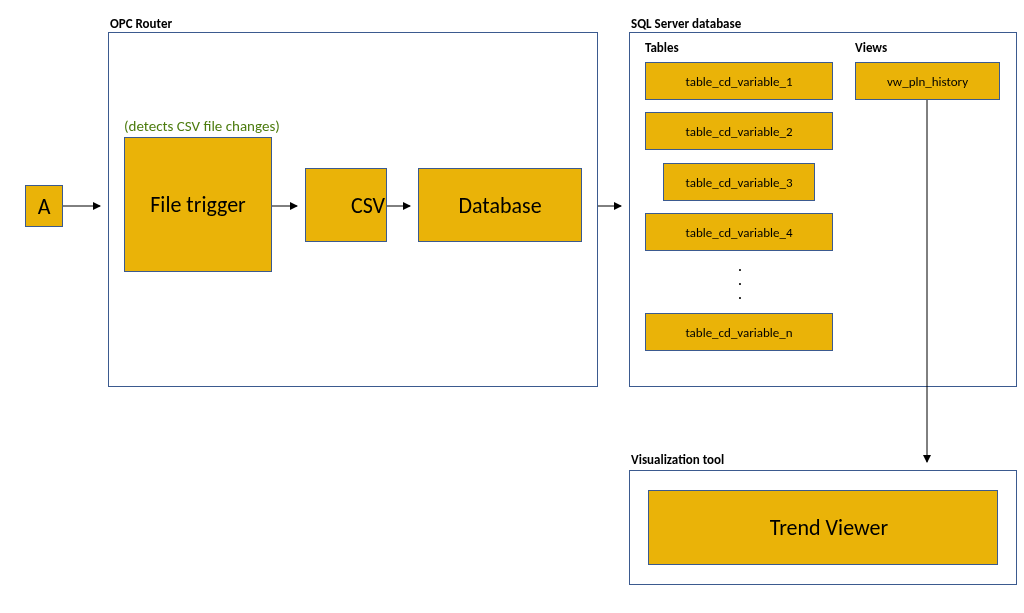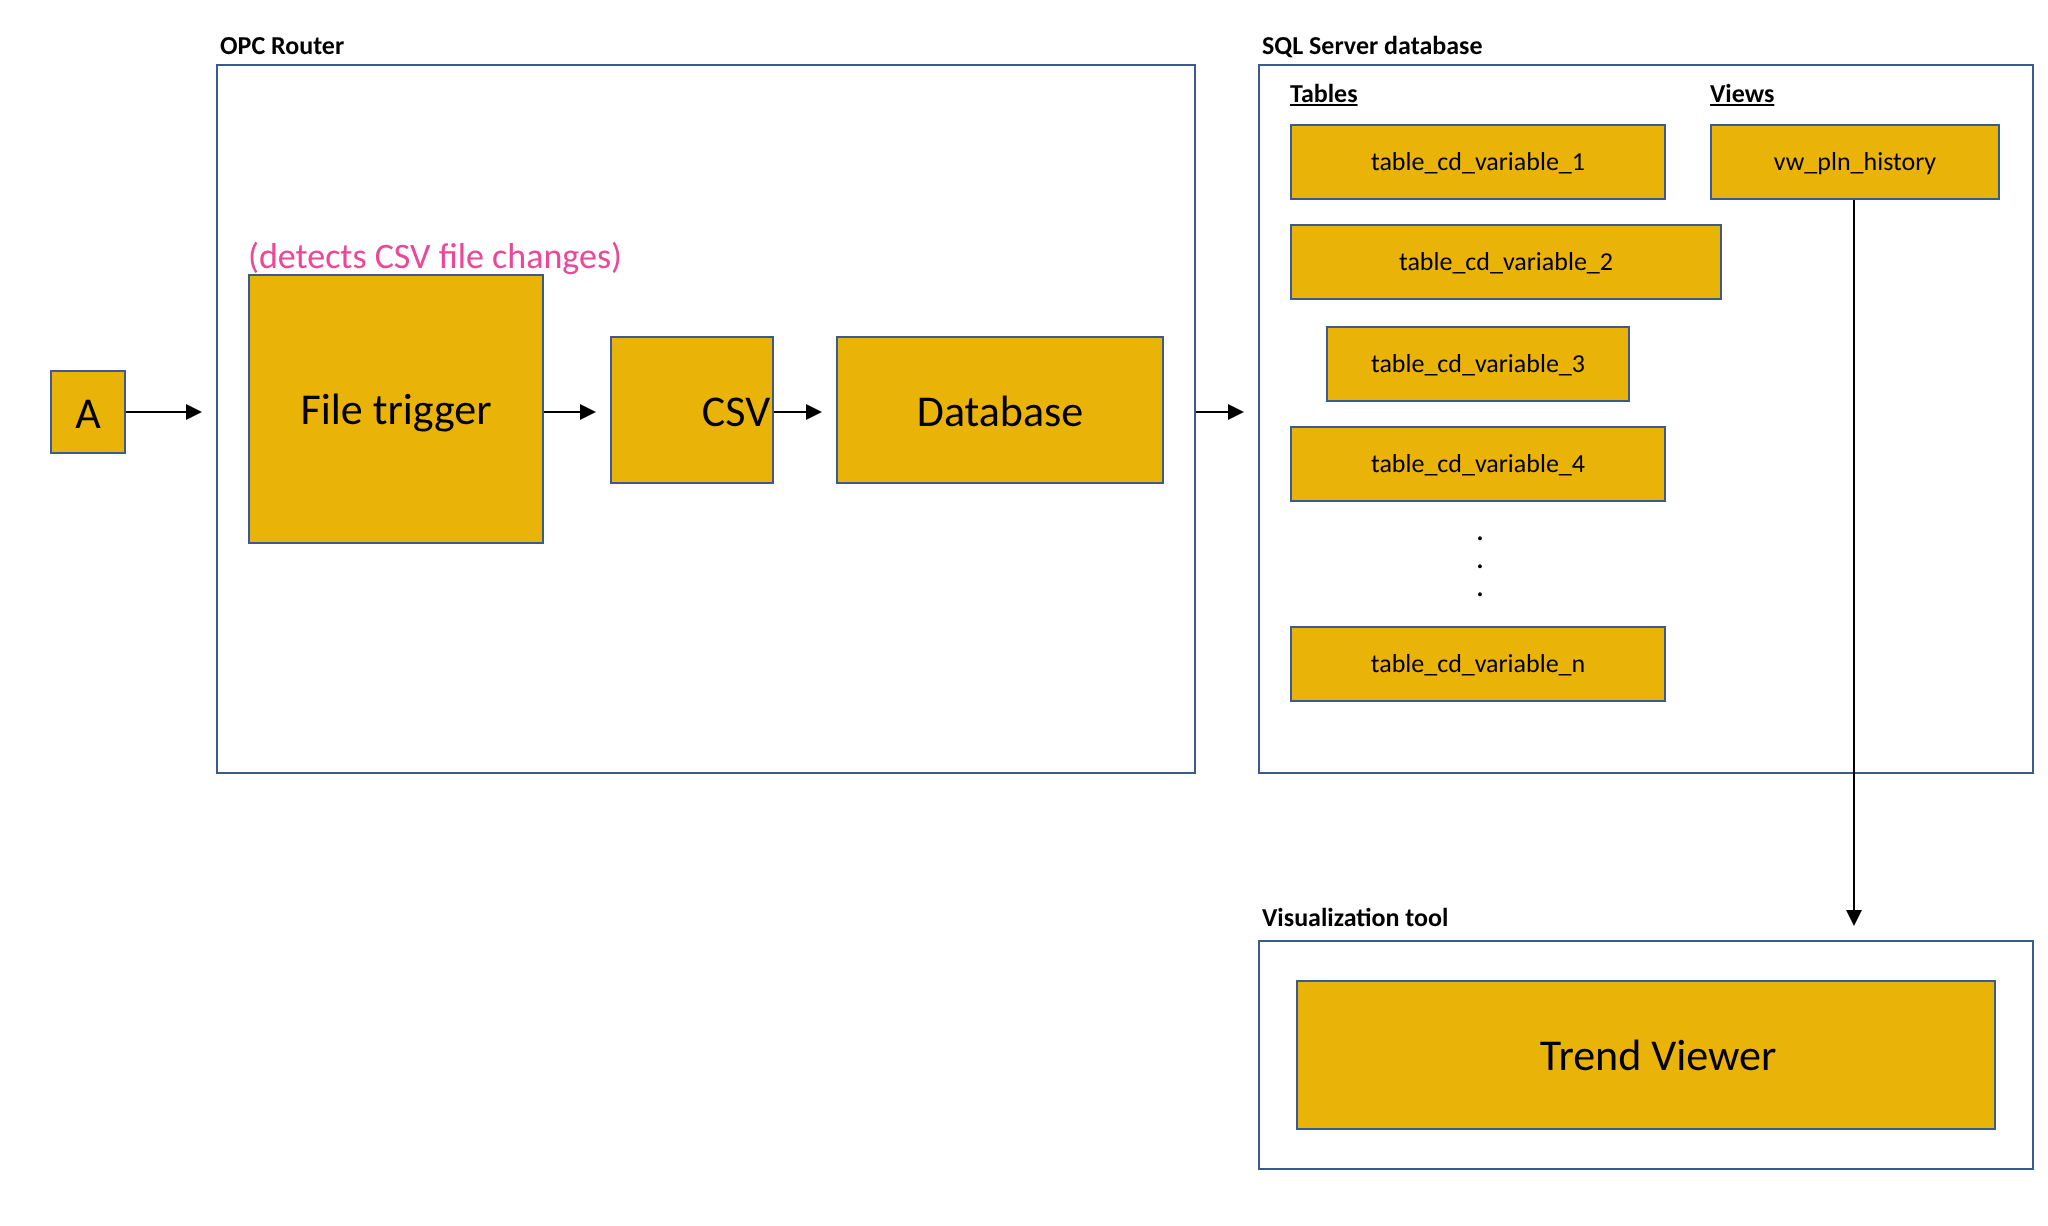--- a/index.html
+++ b/index.html
@@ -19,26 +19,25 @@
     .container-box {
       position: absolute;
       border: 1.5px solid #3b5a8f;
       background: #fff;
     }
     .sub-title {
       position: absolute;
       font-size: 13px;
       font-weight: bold;
       color: #000;
-      text-decoration: underline;
     }
     .note-text {
       position: absolute;
-      font-size: 18px;
-      color: #ec4899;
+      font-size: 15px;
+      color: #4d7c0f;
     }
     .box {
       position: absolute;
       border: 1.5px solid #3b5a8f;
       background: #eab308;
       display: flex;
       align-items: center;
       justify-content: center;
       color: #000;
     }
@@ -81,21 +80,21 @@
 
 <div class="container-title" style="left:631px; top:16px;">SQL Server database</div>
 <div class="container-box" style="left:629px; top:32px; width:388px; height:355px;"></div>
 
 <div class="sub-title" style="left:645px; top:40px;">Tables</div>
 <div class="sub-title" style="left:855px; top:40px;">Views</div>
 
 <div class="box box-sm" style="left:645px; top:62px; width:188px; height:38px;">
   <span>table_cd_variable_1</span>
 </div>
-<div class="box box-sm" style="left:645px; top:112px; width:216px; height:38px;">
+<div class="box box-sm" style="left:645px; top:112px; width:188px; height:38px;">
   <span>table_cd_variable_2</span>
 </div>
 <div class="box box-sm" style="left:663px; top:163px; width:152px; height:38px;">
   <span>table_cd_variable_3</span>
 </div>
 <div class="box box-sm" style="left:645px; top:213px; width:188px; height:38px;">
   <span>table_cd_variable_4</span>
 </div>
 
 <div class="dots" style="left:737px; top:260px; width:6px;">.<br>.<br>.</div>

